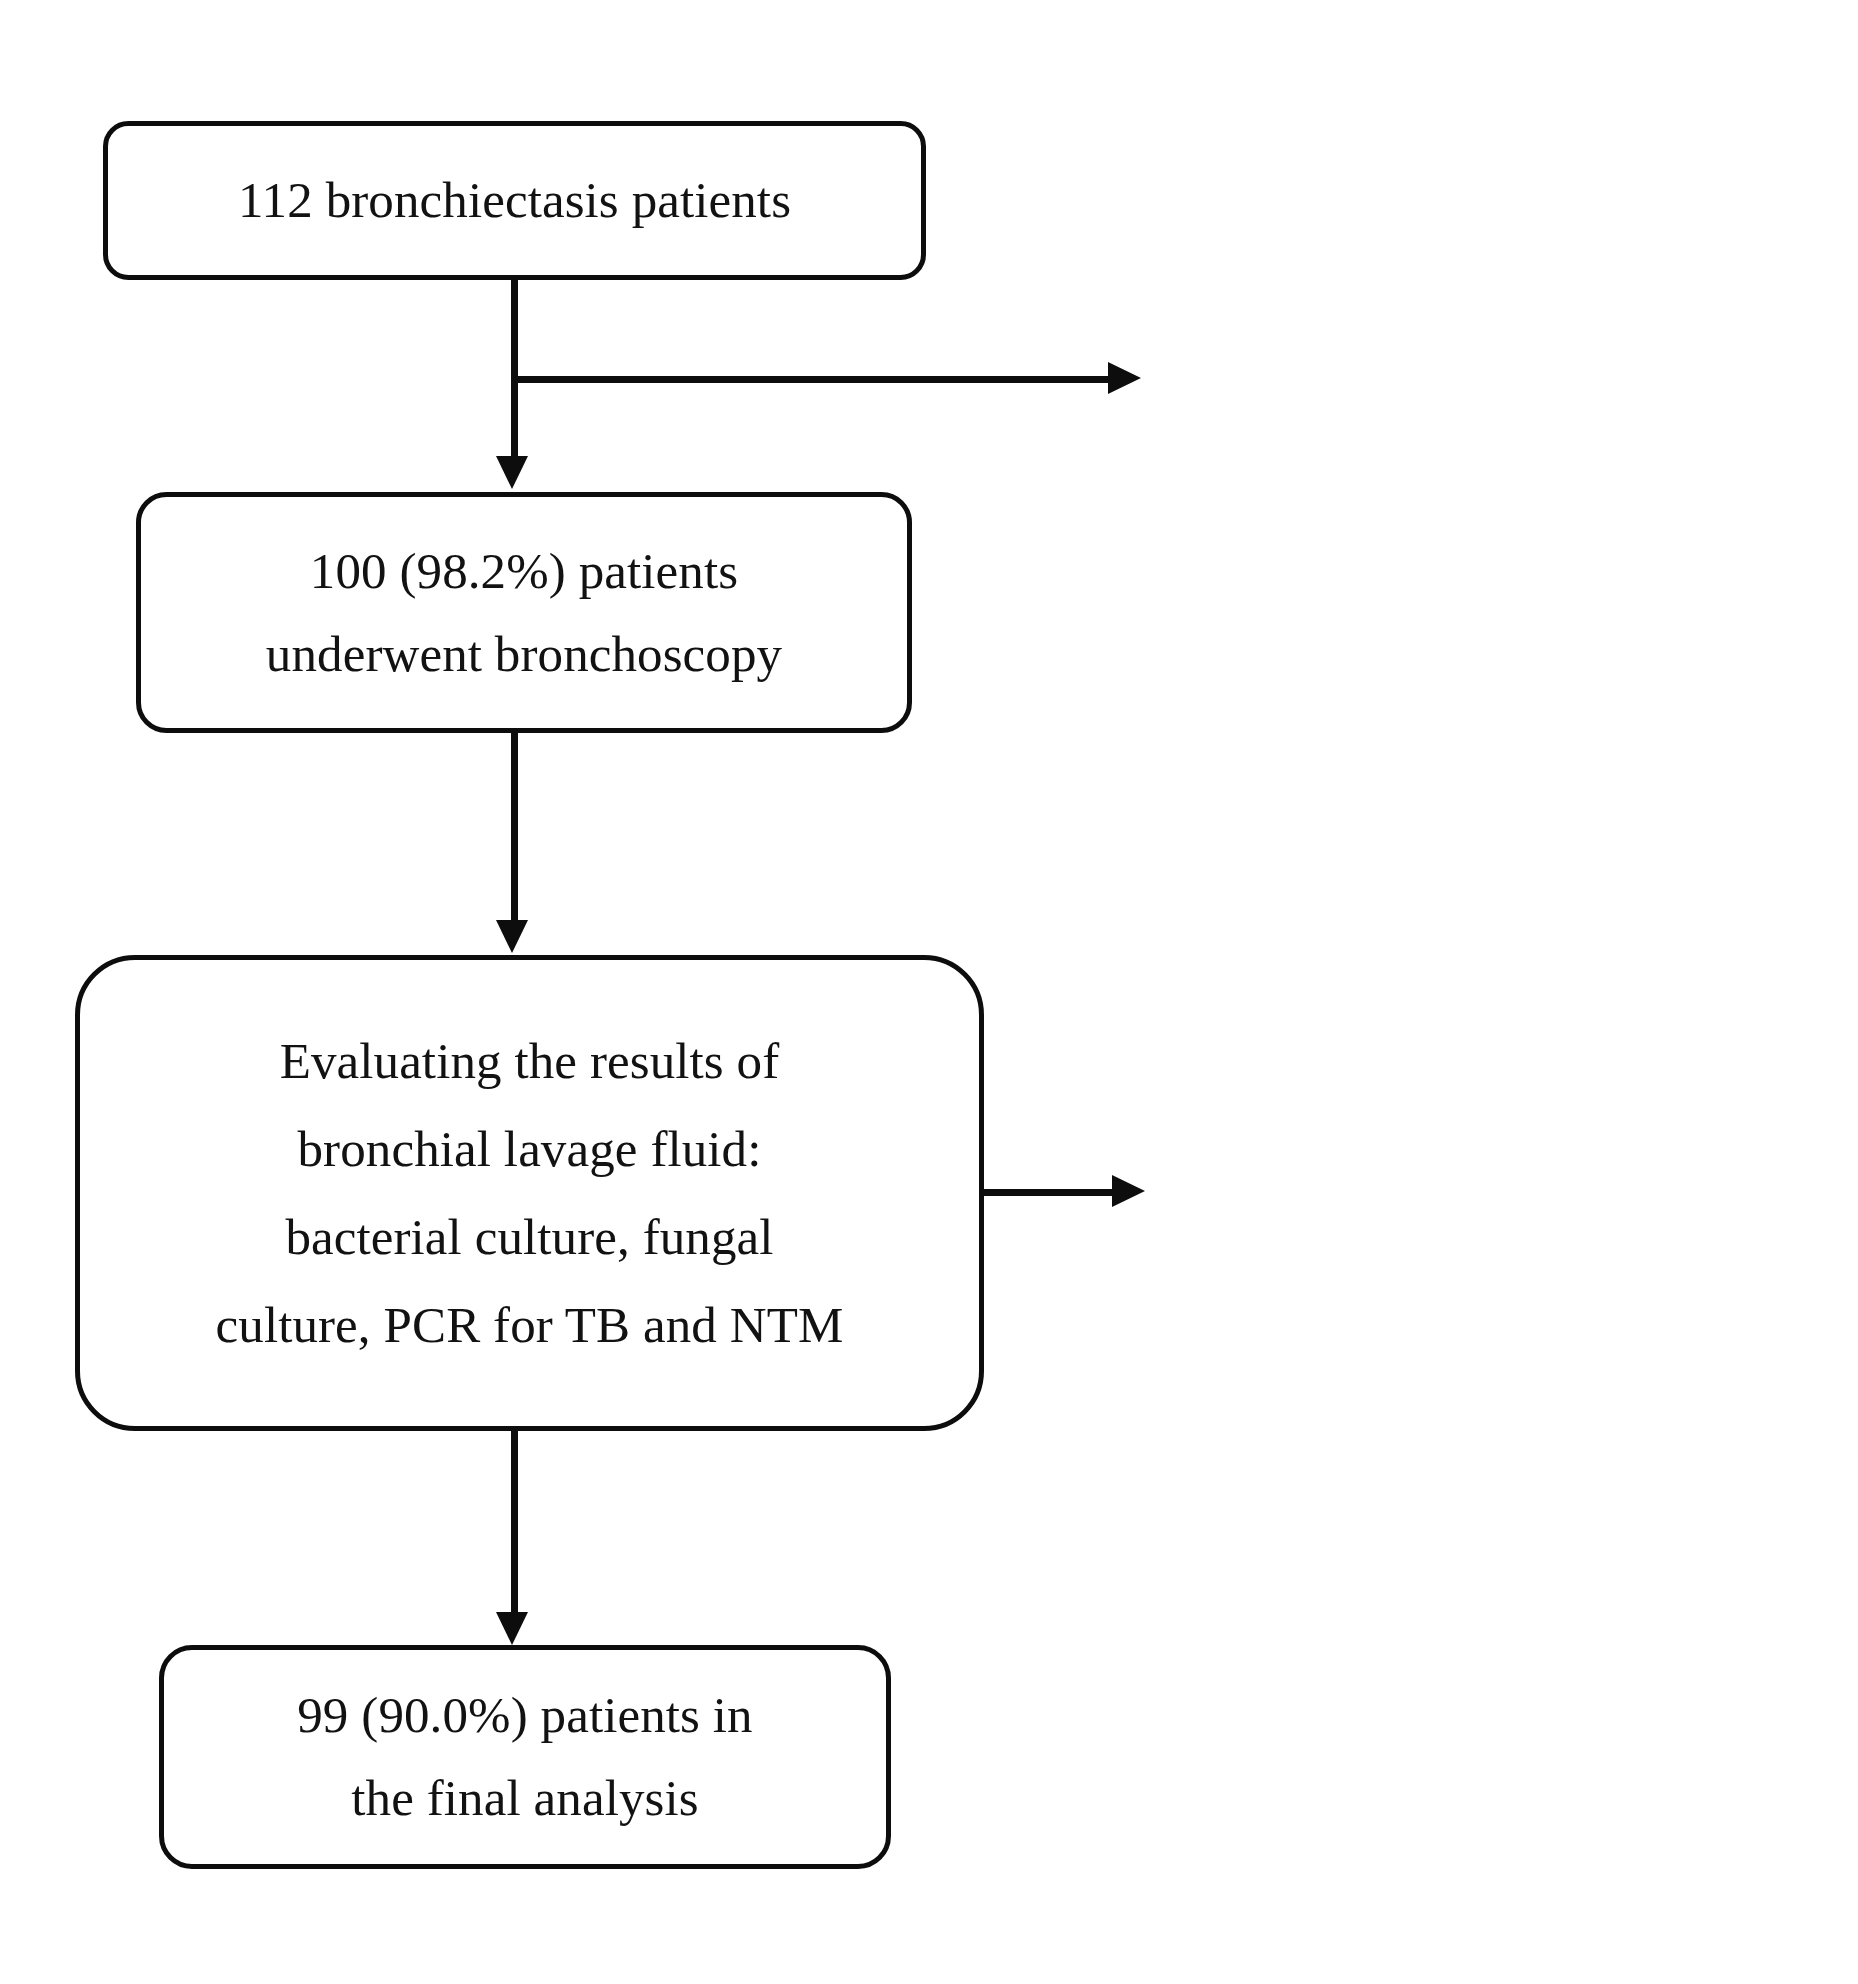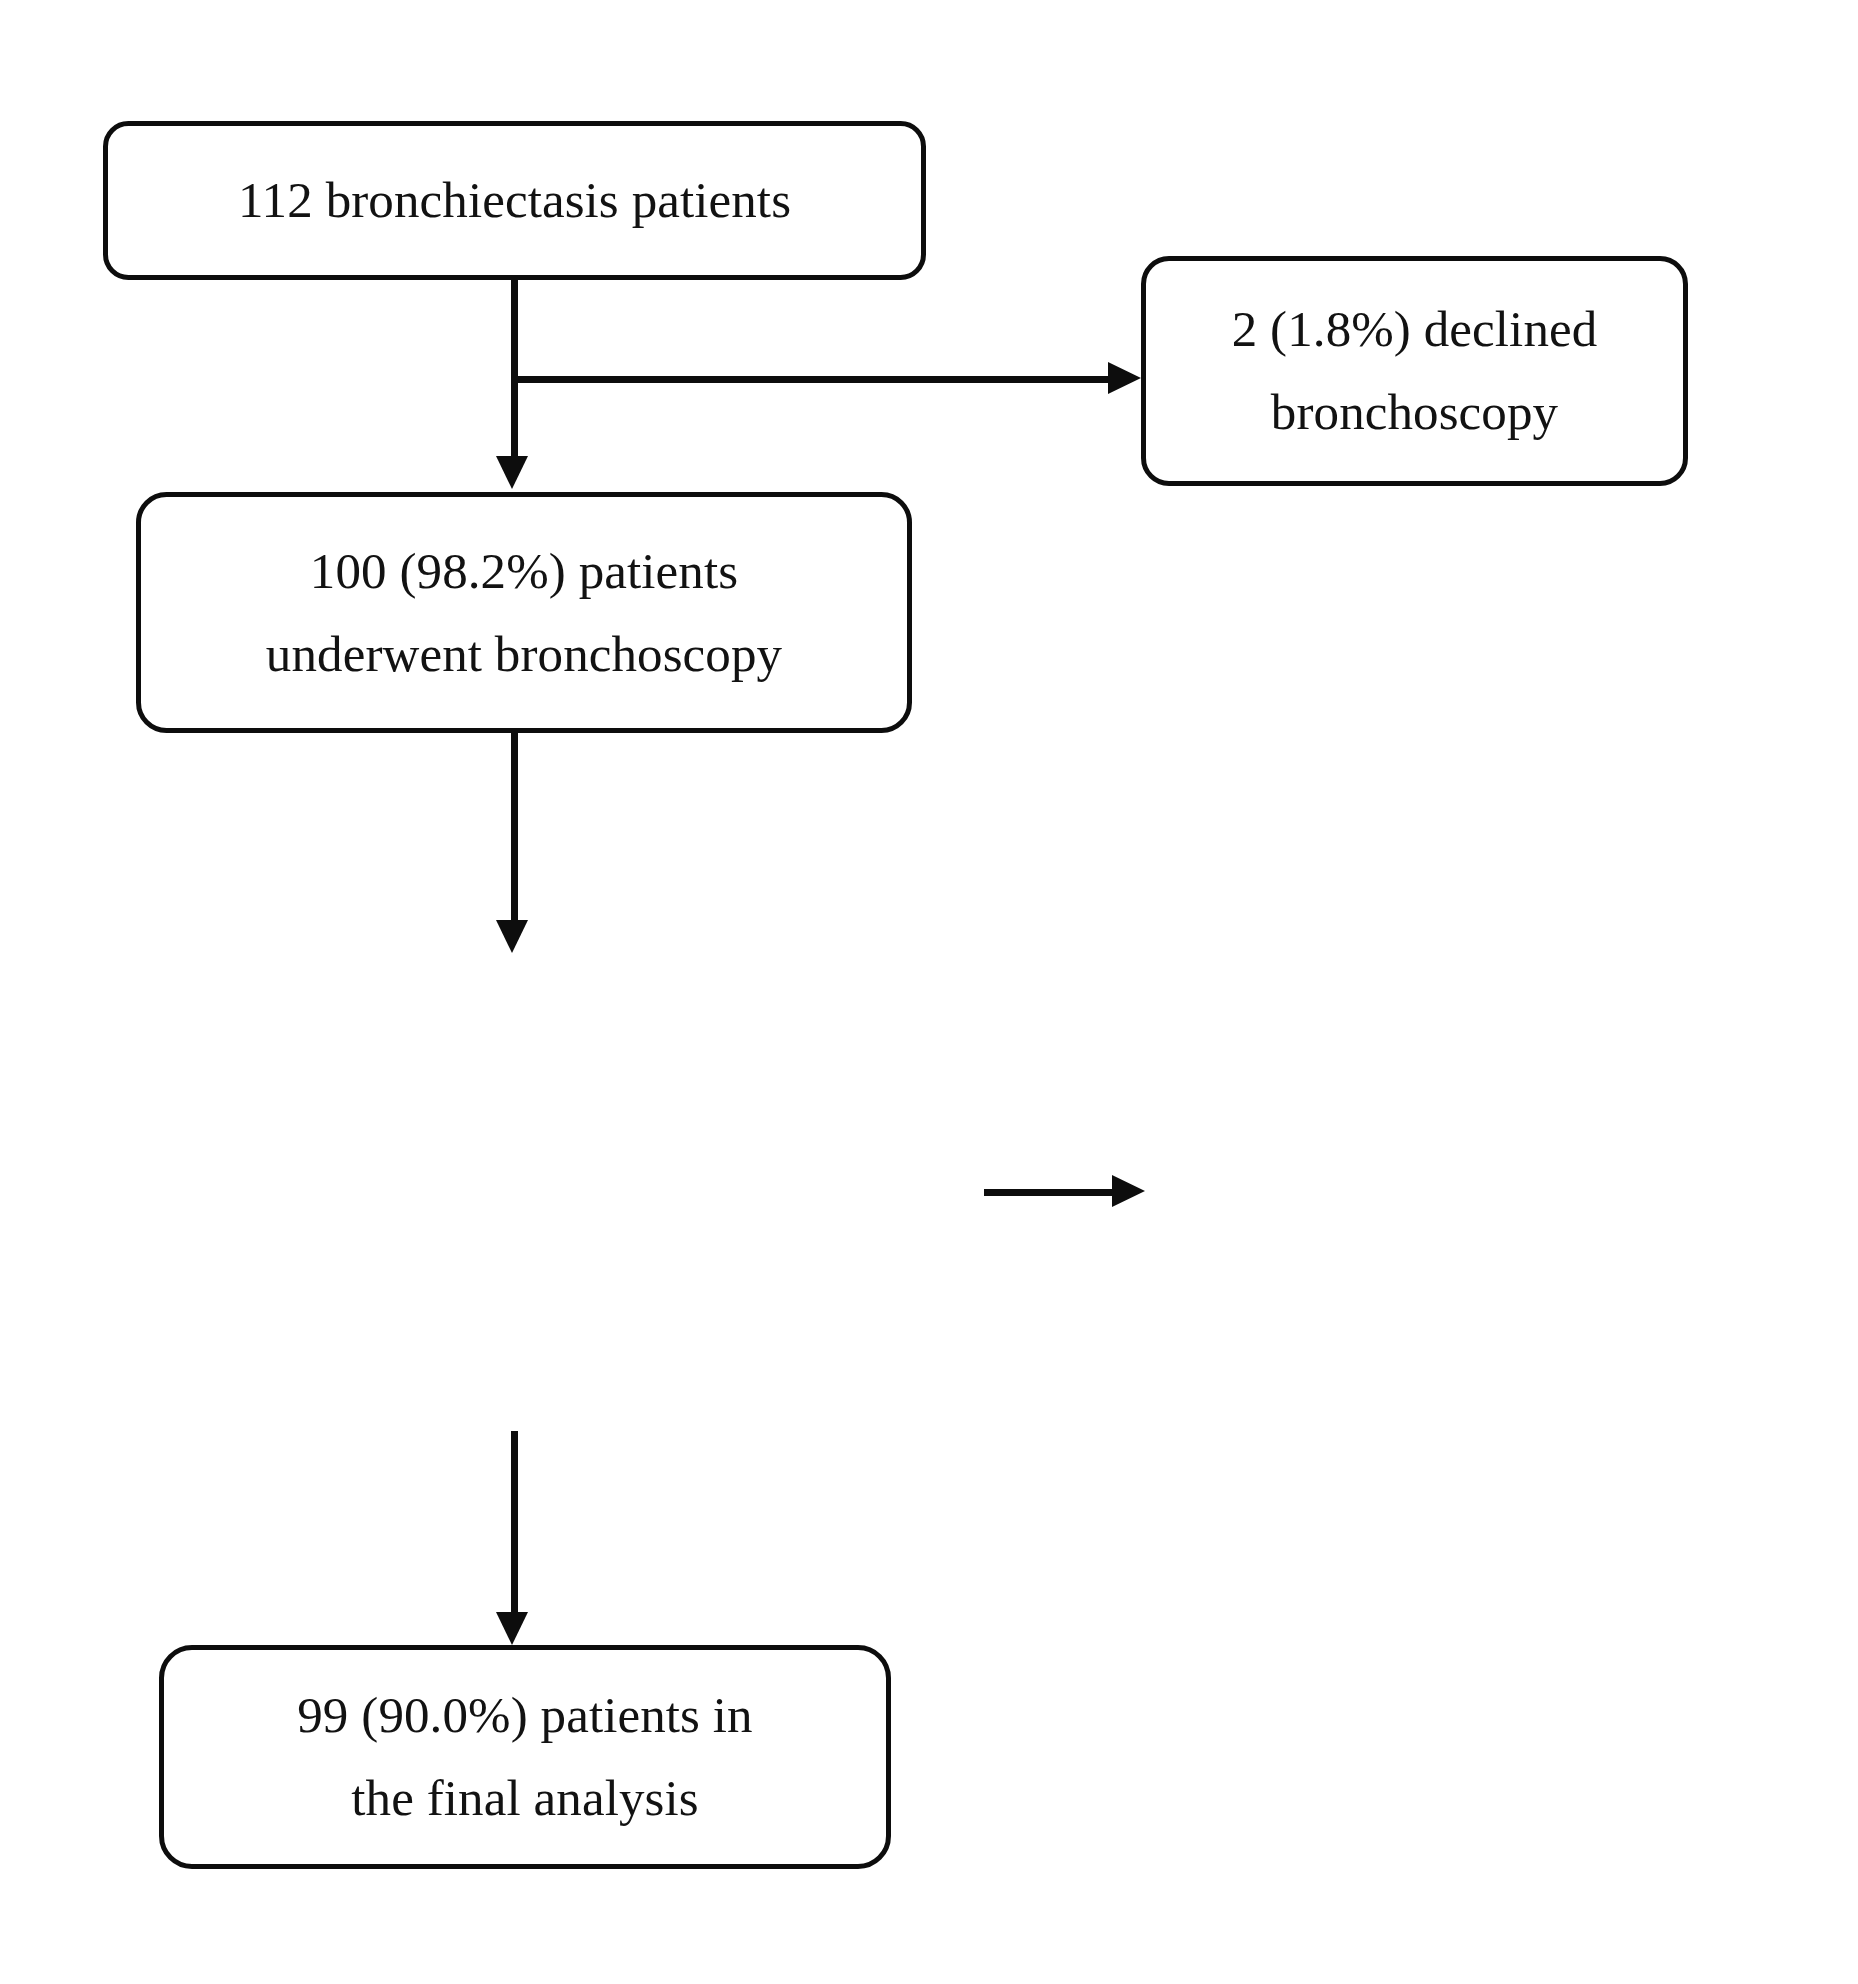--- a/index.html
+++ b/index.html
@@ -125,30 +125,32 @@
 </style>
 </head>
 <body>
 
 <div id="canvas">
 
   <div class="node" id="node-enrolled">
     <span class="node-text">112 bronchiectasis patients</span>
   </div>
 
-  <div class="node" id="node-declined">
-    <span class="node-text">2 (1.8%) declined
-bronchoscopy</span>
-  </div>
 
   <div class="node" id="node-underwent">
     <span class="node-text">100 (98.2%) patients
 underwent bronchoscopy</span>
   </div>
 
+  <div class="node" id="node-evaluating">
+    <span class="node-text">Evaluating the results of
+bronchial lavage fluid:
+bacterial culture, fungal
+culture, PCR for TB and NTM</span>
+  </div>
 
 
   <div class="node" id="node-final">
     <span class="node-text">99 (90.0%) patients in
 the final analysis</span>
   </div>
 
   <div class="conn conn-v" id="seg-trunk-1"></div>
   <div class="arrowhead arrow-down" id="ah-underwent"></div>
 

